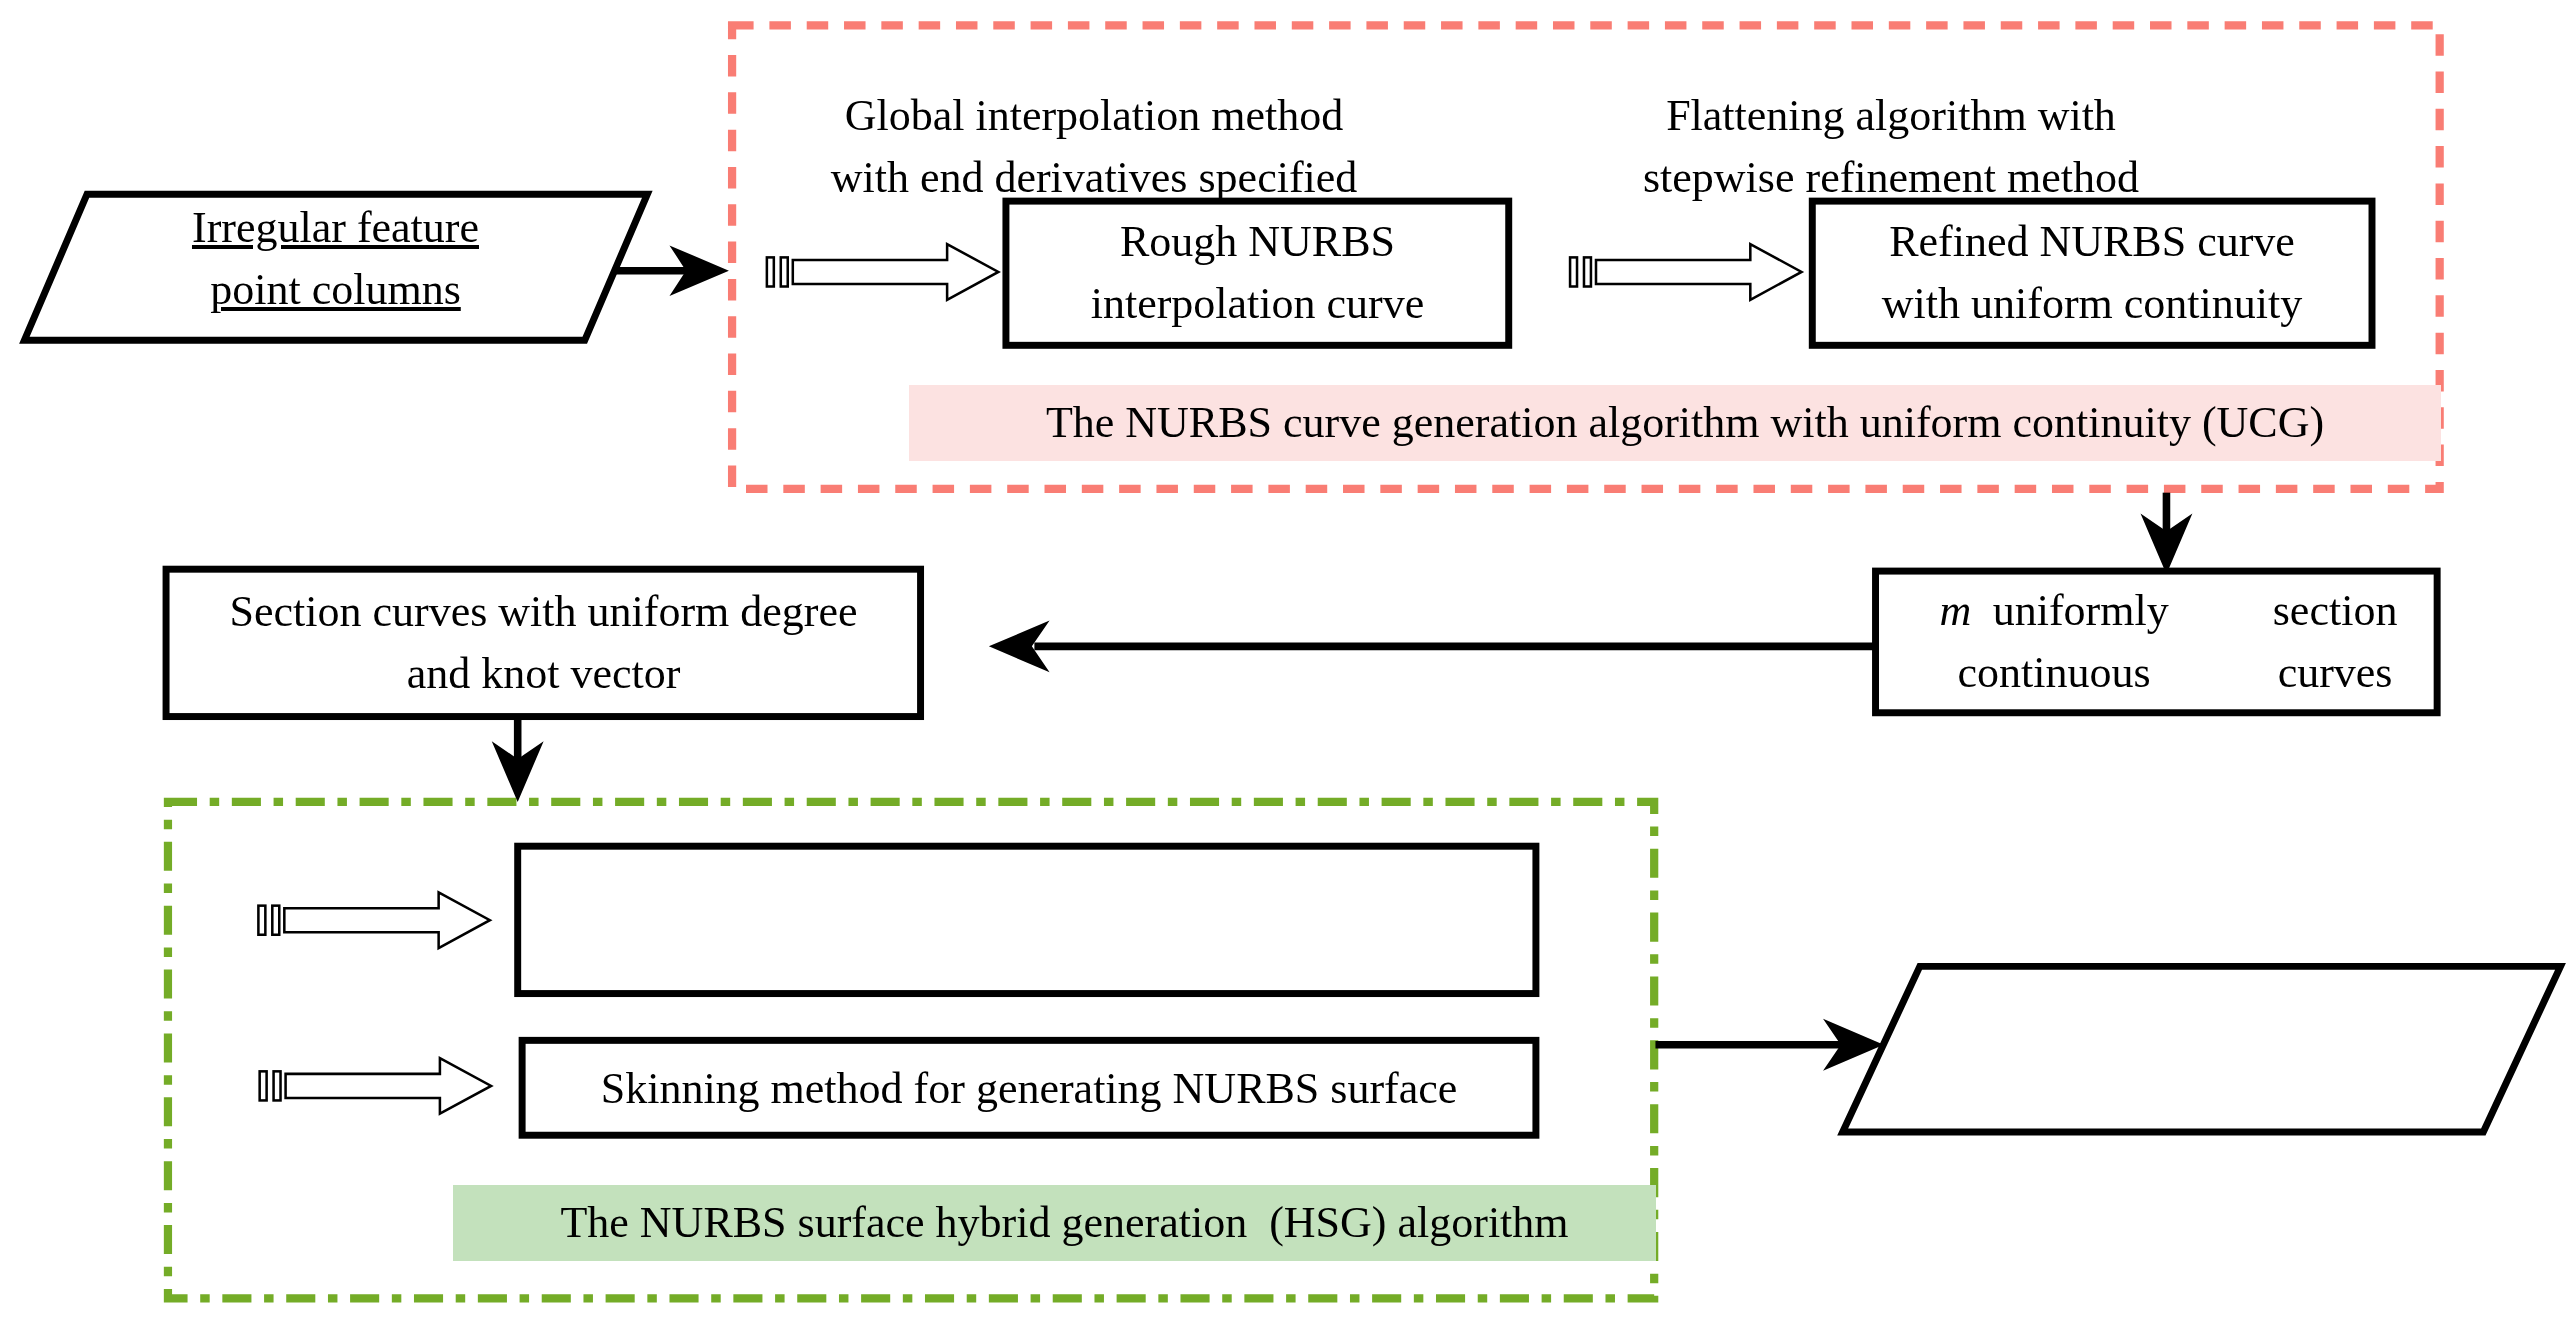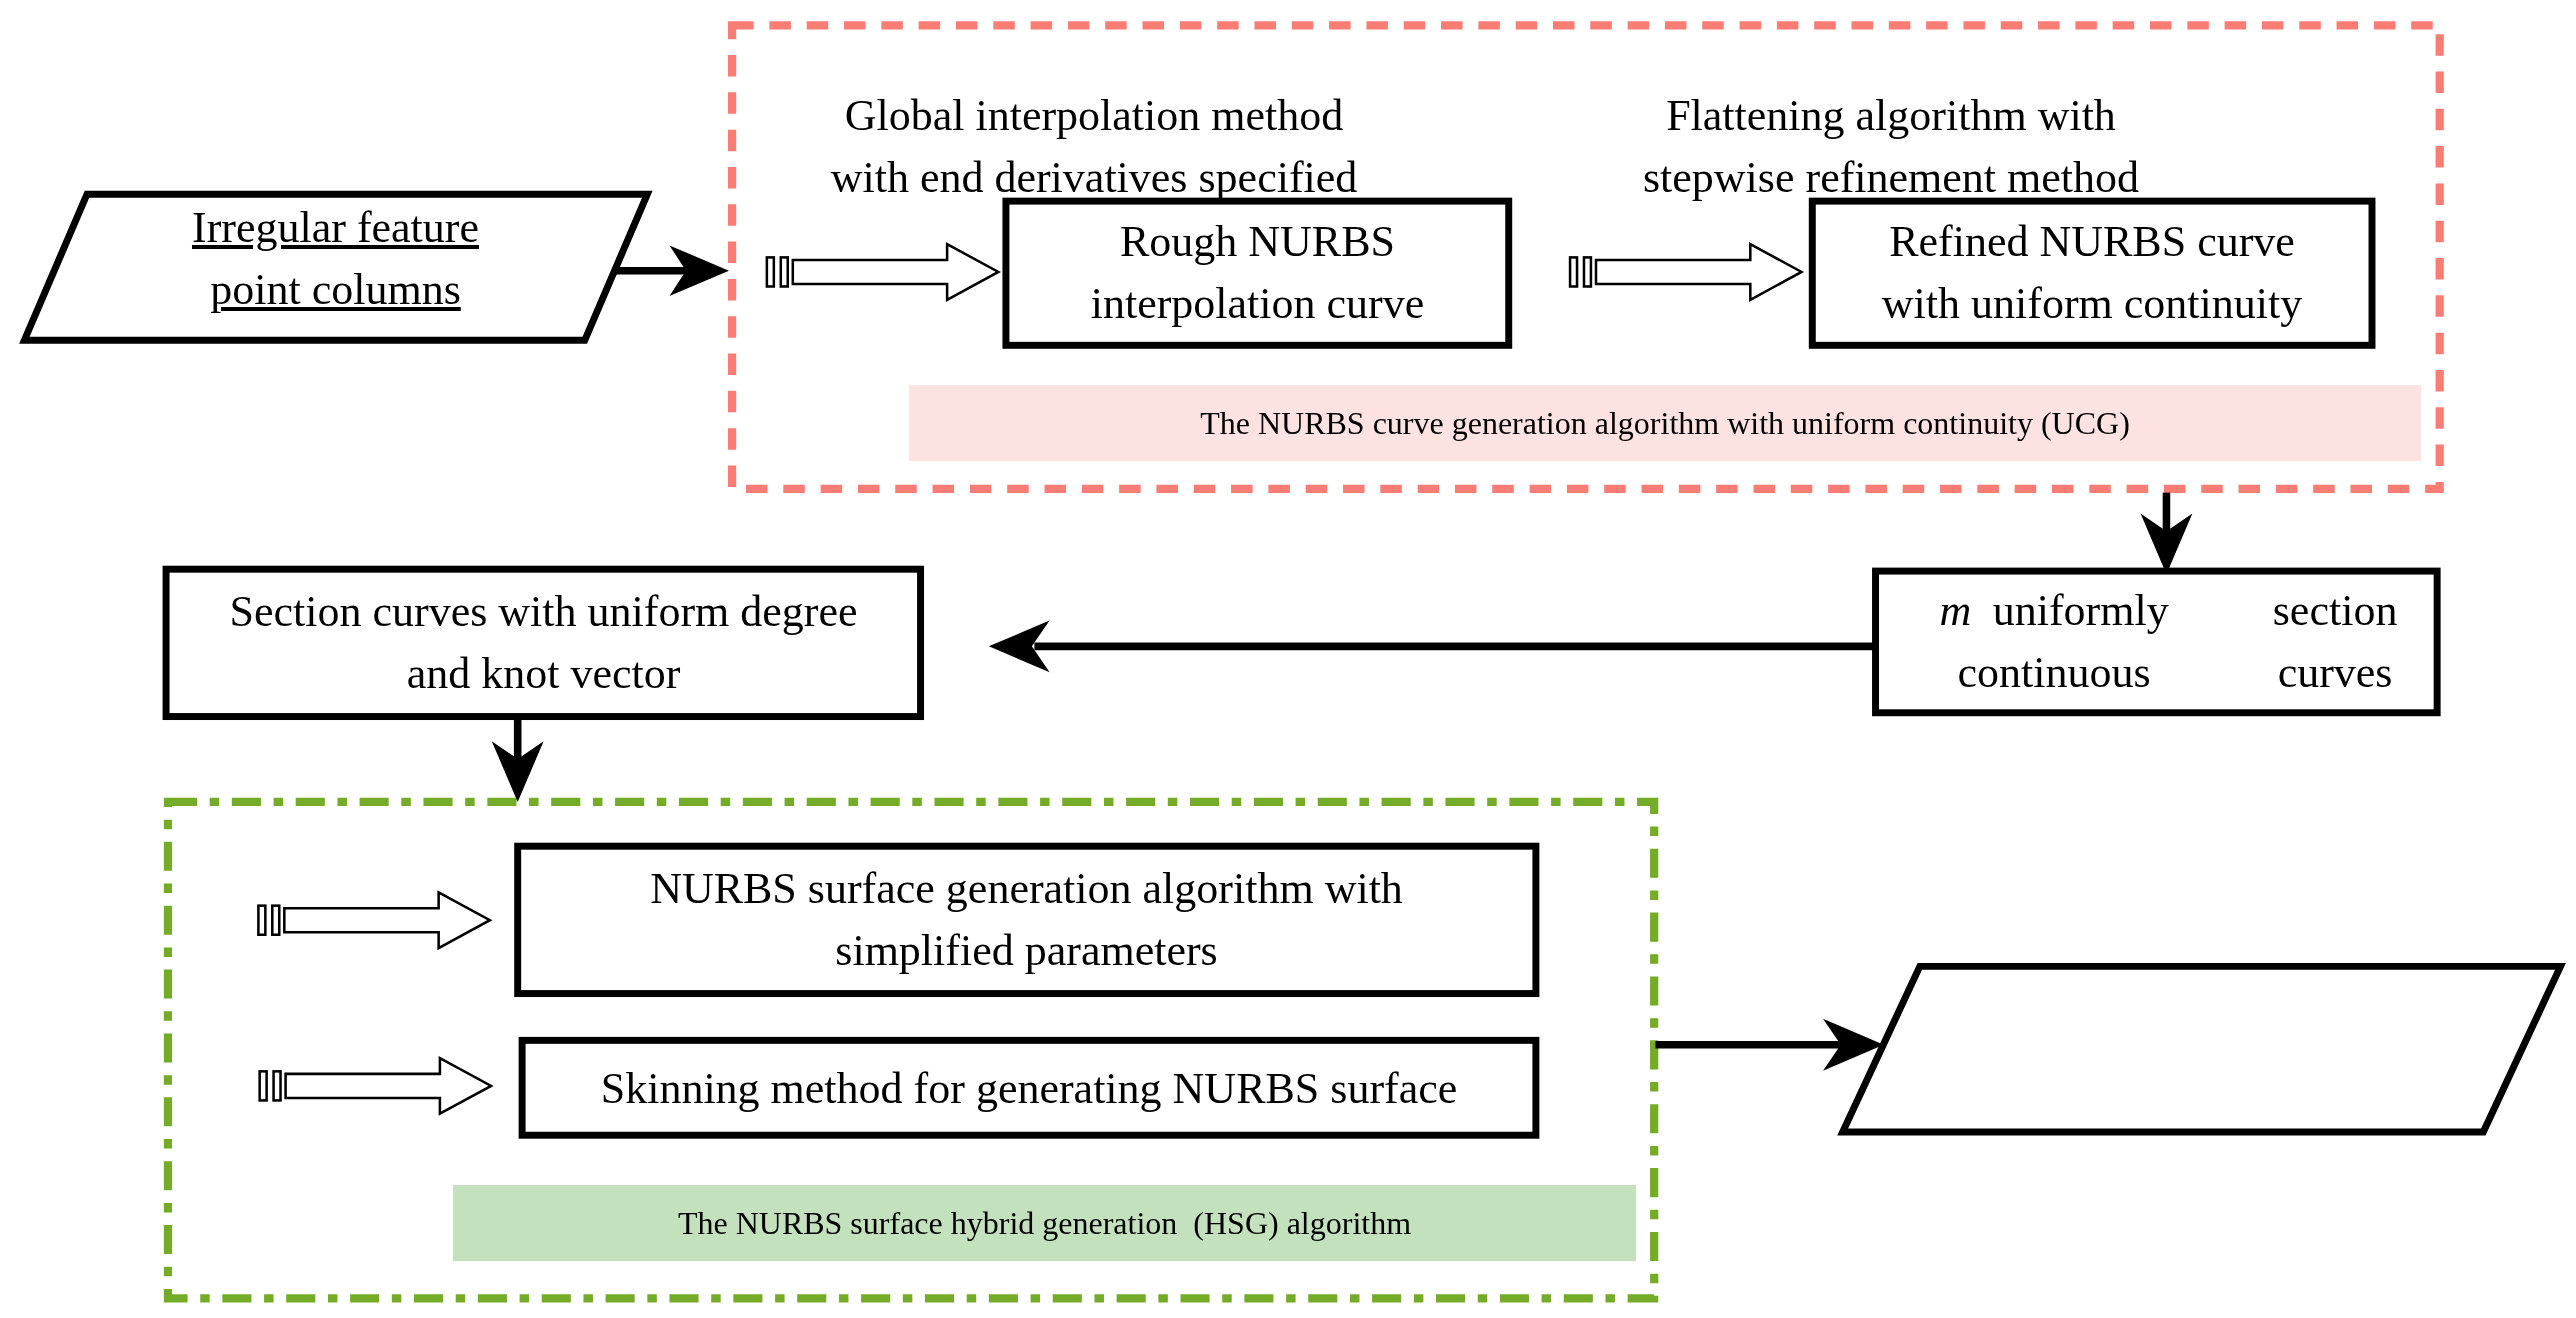--- a/index.html
+++ b/index.html
@@ -27,22 +27,23 @@
     position:absolute;
     display:flex;align-items:center;justify-content:center;
     text-align:center;
     font-size:44px;line-height:62px;
     white-space:pre-line;
   }
   .band{
     position:absolute;
     display:flex;align-items:center;justify-content:center;
     text-align:center;
-    font-size:32px;line-height:58px;
+    font-size:44px;line-height:58px;
     white-space:pre-wrap;
+    padding-left:20px;
   }
   .band.pink{background:var(--pink-bg);}
   .band.green{background:var(--green-bg);text-align:center;}
   .it{font-style:italic;margin-right:21.5px;}
   .mline{display:block;}
 </style>
 </head>
 <body>
 
 <div id="canvas">
@@ -122,22 +123,20 @@
 
 
   <div class="txt" style="left:1876px;top:571px;width:562px;height:142px;flex-direction:row;">
     <span class="mline"><span class="it">m</span><span>uniformly continuous</span></span>
     <span class="mline">section curves</span>
   </div>
 
   <div class="txt" style="left:166px;top:569px;width:755px;height:147px;">Section curves with uniform degree
 and knot vector</div>
 
-  <div class="txt" style="left:517px;top:846px;width:1019px;height:147px;">NURBS surface generation algorithm with
-simplified parameters</div>
 
   <div class="txt" style="left:522px;top:1041px;width:1014px;height:95px;">Skinning method for generating NURBS surface</div>
 
   <div class="band green" style="left:453px;top:1185px;width:1183px;height:76px;">The NURBS surface hybrid generation  (HSG) algorithm</div>
 
 
 </div>
 
 
 </body></html>

